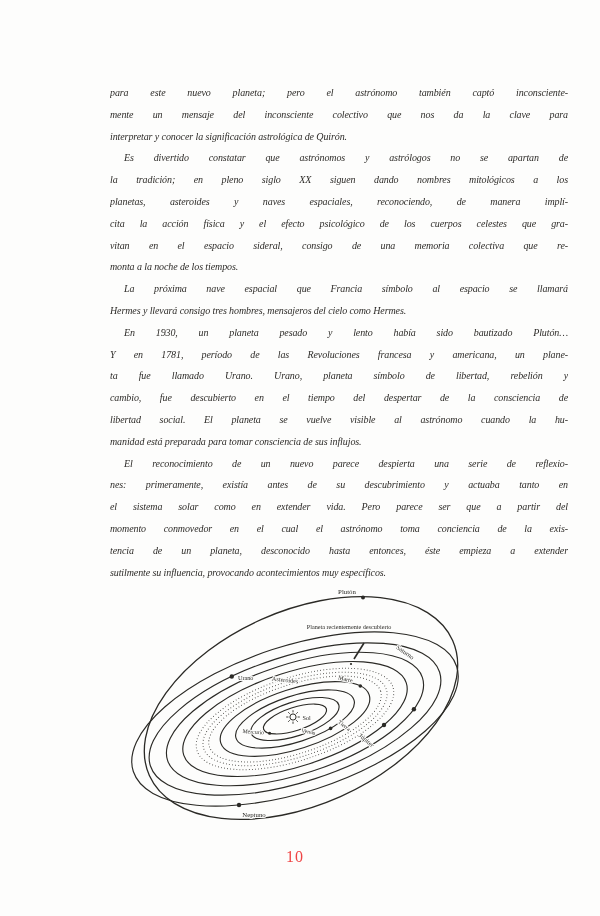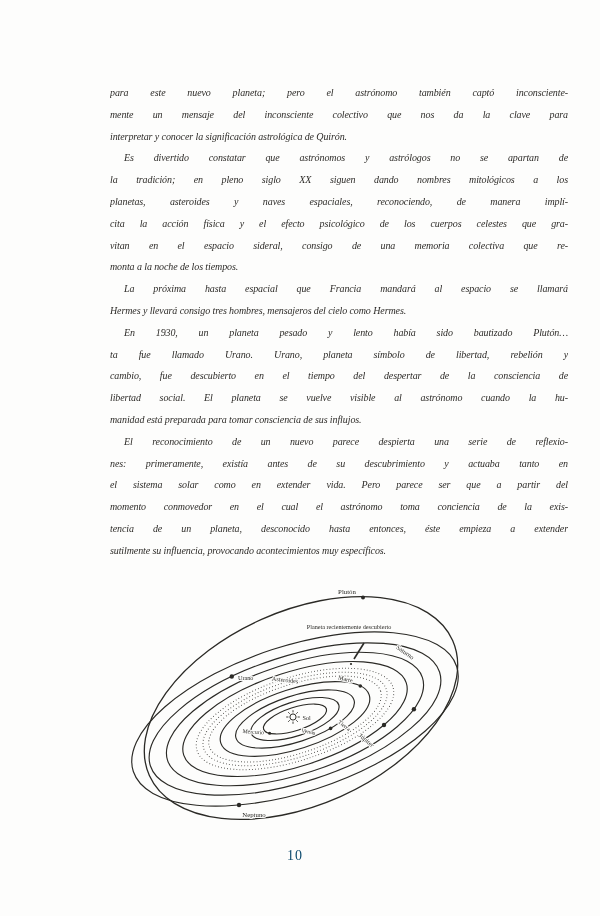--- a/index.html
+++ b/index.html
@@ -21,40 +21,41 @@
   .line.para-end{text-align-last:left;}
   .line.para-start{text-indent:14px;}
   .diagram{position:absolute;left:112px;top:586px;width:380px;height:240px;margin:0;}
   .diagram svg{display:block;width:380px;height:240px;}
   .diagram svg text{
     font-family:"Liberation Serif",serif;fill:#2b2a26;
     paint-order:stroke;stroke:#fdfdfc;stroke-width:2px;stroke-linejoin:round;
   }
   .page-number{
     position:absolute;left:66px;top:848px;width:458px;
-    text-align:center;font-size:14px;color:#0c4a6e;letter-spacing:1px;
+    text-align:center;font-size:16px;color:#ef4444;letter-spacing:1px;
   }
 </style>
 </head>
 <body>
 
 <div class="page">
   <div class="text-block" id="text-block">
       <div class="line">para este nuevo planeta; pero el astrónomo también captó inconsciente-</div>
       <div class="line">mente un mensaje del inconsciente colectivo que nos da la clave para</div>
       <div class="line para-end">interpretar y conocer la significación astrológica de Quirón.</div>
       <div class="line para-start">Es divertido constatar que astrónomos y astrólogos no se apartan de</div>
       <div class="line">la tradición; en pleno siglo XX siguen dando nombres mitológicos a los</div>
       <div class="line">planetas, asteroides y naves espaciales, reconociendo, de manera implí-</div>
       <div class="line">cita la acción física y el efecto psicológico de los cuerpos celestes que gra-</div>
       <div class="line">vitan en el espacio sideral, consigo de una memoria colectiva que re-</div>
       <div class="line para-end">monta a la noche de los tiempos.</div>
-      <div class="line para-start">La próxima hasta espacial que Francia mandará al espacio se llamará</div>
+      <div class="line para-start">La próxima nave espacial que Francia símbolo al espacio se llamará</div>
       <div class="line para-end">Hermes y llevará consigo tres hombres, mensajeros del cielo como Hermes.</div>
       <div class="line para-start">En 1930, un planeta pesado y lento había sido bautizado Plutón…</div>
+      <div class="line">Y en 1781, período de las Revoluciones francesa y americana, un plane-</div>
       <div class="line">ta fue llamado Urano. Urano, planeta símbolo de libertad, rebelión y</div>
       <div class="line">cambio, fue descubierto en el tiempo del despertar de la consciencia de</div>
       <div class="line">libertad social. El planeta se vuelve visible al astrónomo cuando la hu-</div>
       <div class="line para-end">manidad está preparada para tomar consciencia de sus influjos.</div>
       <div class="line para-start">El reconocimiento de un nuevo parece despierta una serie de reflexio-</div>
       <div class="line">nes: primeramente, existía antes de su descubrimiento y actuaba tanto en</div>
       <div class="line">el sistema solar como en extender vida. Pero parece ser que a partir del</div>
       <div class="line">momento conmovedor en el cual el astrónomo toma conciencia de la exis-</div>
       <div class="line">tencia de un planeta, desconocido hasta entonces, éste empieza a extender</div>
       <div class="line para-end">sutilmente su influencia, provocando acontecimientos muy específicos.</div>

